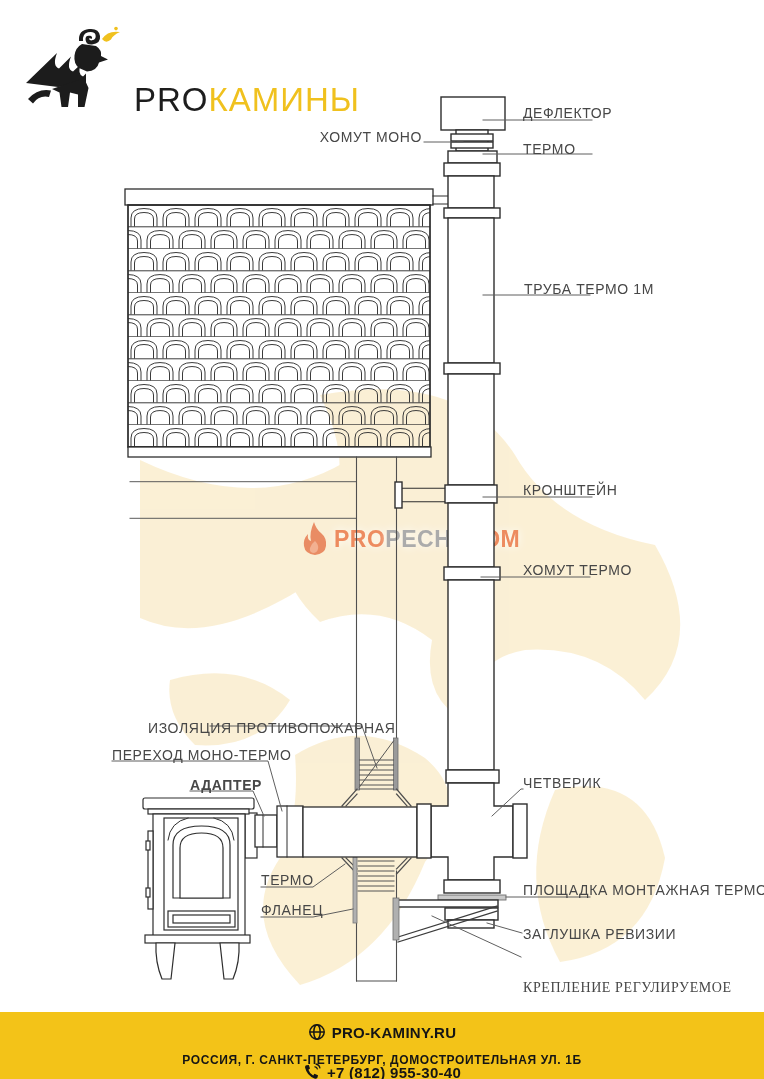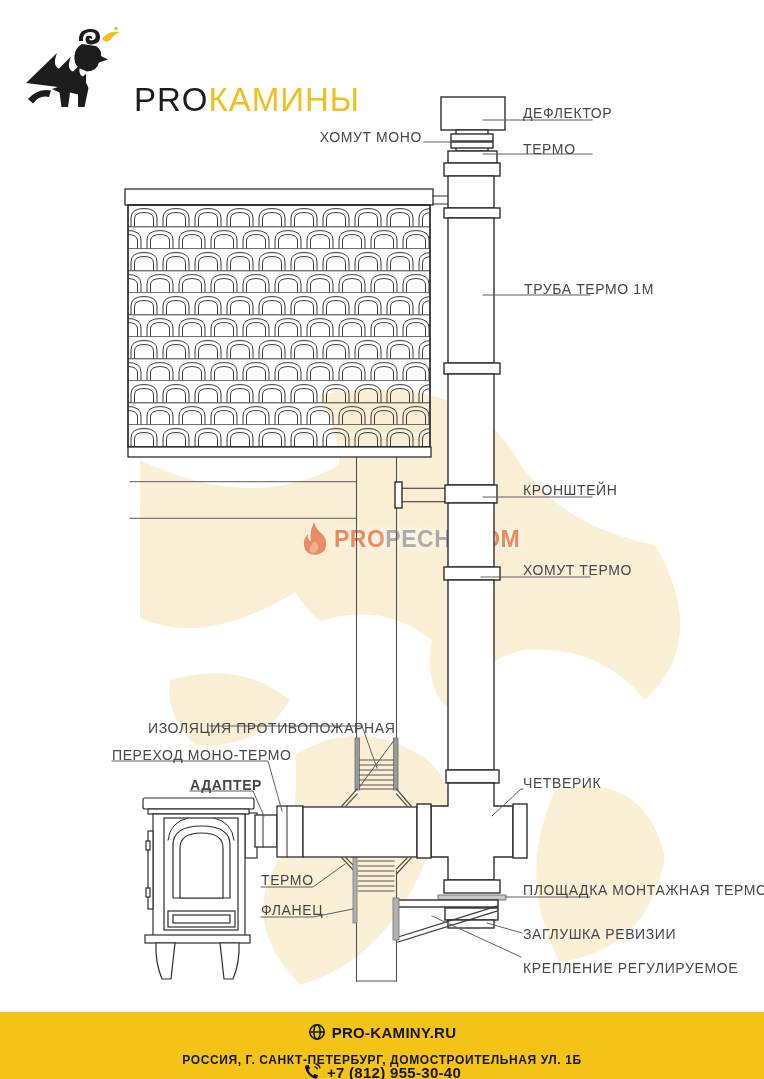--- a/index.html
+++ b/index.html
@@ -207,21 +207,21 @@
   <div class="lbl" style="left:523px;top:482px;">КРОНШТЕЙН</div>
   <div class="lbl" style="left:523px;top:562px;">ХОМУТ ТЕРМО</div>
   <div class="lbl" style="left:148px;top:711px;margin-top:9px;">ИЗОЛЯЦИЯ ПРОТИВОПОЖАРНАЯ</div>
   <div class="lbl" style="left:112px;top:747px;">ПЕРЕХОД МОНО-ТЕРМО</div>
   <div class="lbl" style="left:190px;top:777px;font-weight:bold;">АДАПТЕР</div>
   <div class="lbl" style="left:523px;top:775px;">ЧЕТВЕРИК</div>
   <div class="lbl" style="left:261px;top:872px;">ТЕРМО</div>
   <div class="lbl" style="left:261px;top:902px;">ФЛАНЕЦ</div>
   <div class="lbl" style="left:523px;top:882px;">ПЛОЩАДКА МОНТАЖНАЯ ТЕРМО</div>
   <div class="lbl" style="left:523px;top:926px;">ЗАГЛУШКА РЕВИЗИИ</div>
-  <div class="lbl" style="left:523px;top:960px;">КРЕПЛЕНИЕ РЕГУЛИРУЕМОЕ</div>
+  <div class="lbl" style="left:523px;top:980px;font-family:Liberation Serif, serif;">КРЕПЛЕНИЕ РЕГУЛИРУЕМОЕ</div>
 
   <div class="logo">
     <svg width="100" height="86" viewBox="0 0 100 86">
       <g fill="#1c1c1c">
         <path d="M57,15 Q56,4 67,3 Q77,2 78,10 Q79,17.5 70,18.5 Q63.5,19 63.5,13 Q63.5,9 68,9.8 Q70.5,10.2 70,12.8 L67,12.3 Q67,14.8 70,14.3 Q74.5,13.6 73.5,8.8 Q72.5,5.2 66,6.3 Q60.5,7.3 61,15 Z"></path>
         <path d="M60,18 L74,20 Q80,24 79,30 L86,33.5 L77,36.5 Q75,45 65,45.5 L57,42 Q51.5,37.5 52.5,29.5 Q53.5,21.5 60,18 Z"></path>
         <path d="M4,57 L35,27 Q30,40 37,42.5 L49,30.5 Q44,43 51,45.5 L59,38 Q55,48 61,50.5 L64,47.5 L64,59 L36,61 Z"></path>
         <path d="M30,63 L62,52 L66.5,62 L62.5,81 L56,81 L56,68.5 L48,66.5 L46,81 L39.5,81 L37.5,66.5 Z"></path>
         <path d="M6,73 Q16,62 29,64.5 L27,71 Q17,69 11,77.5 Z"></path>
       </g>

